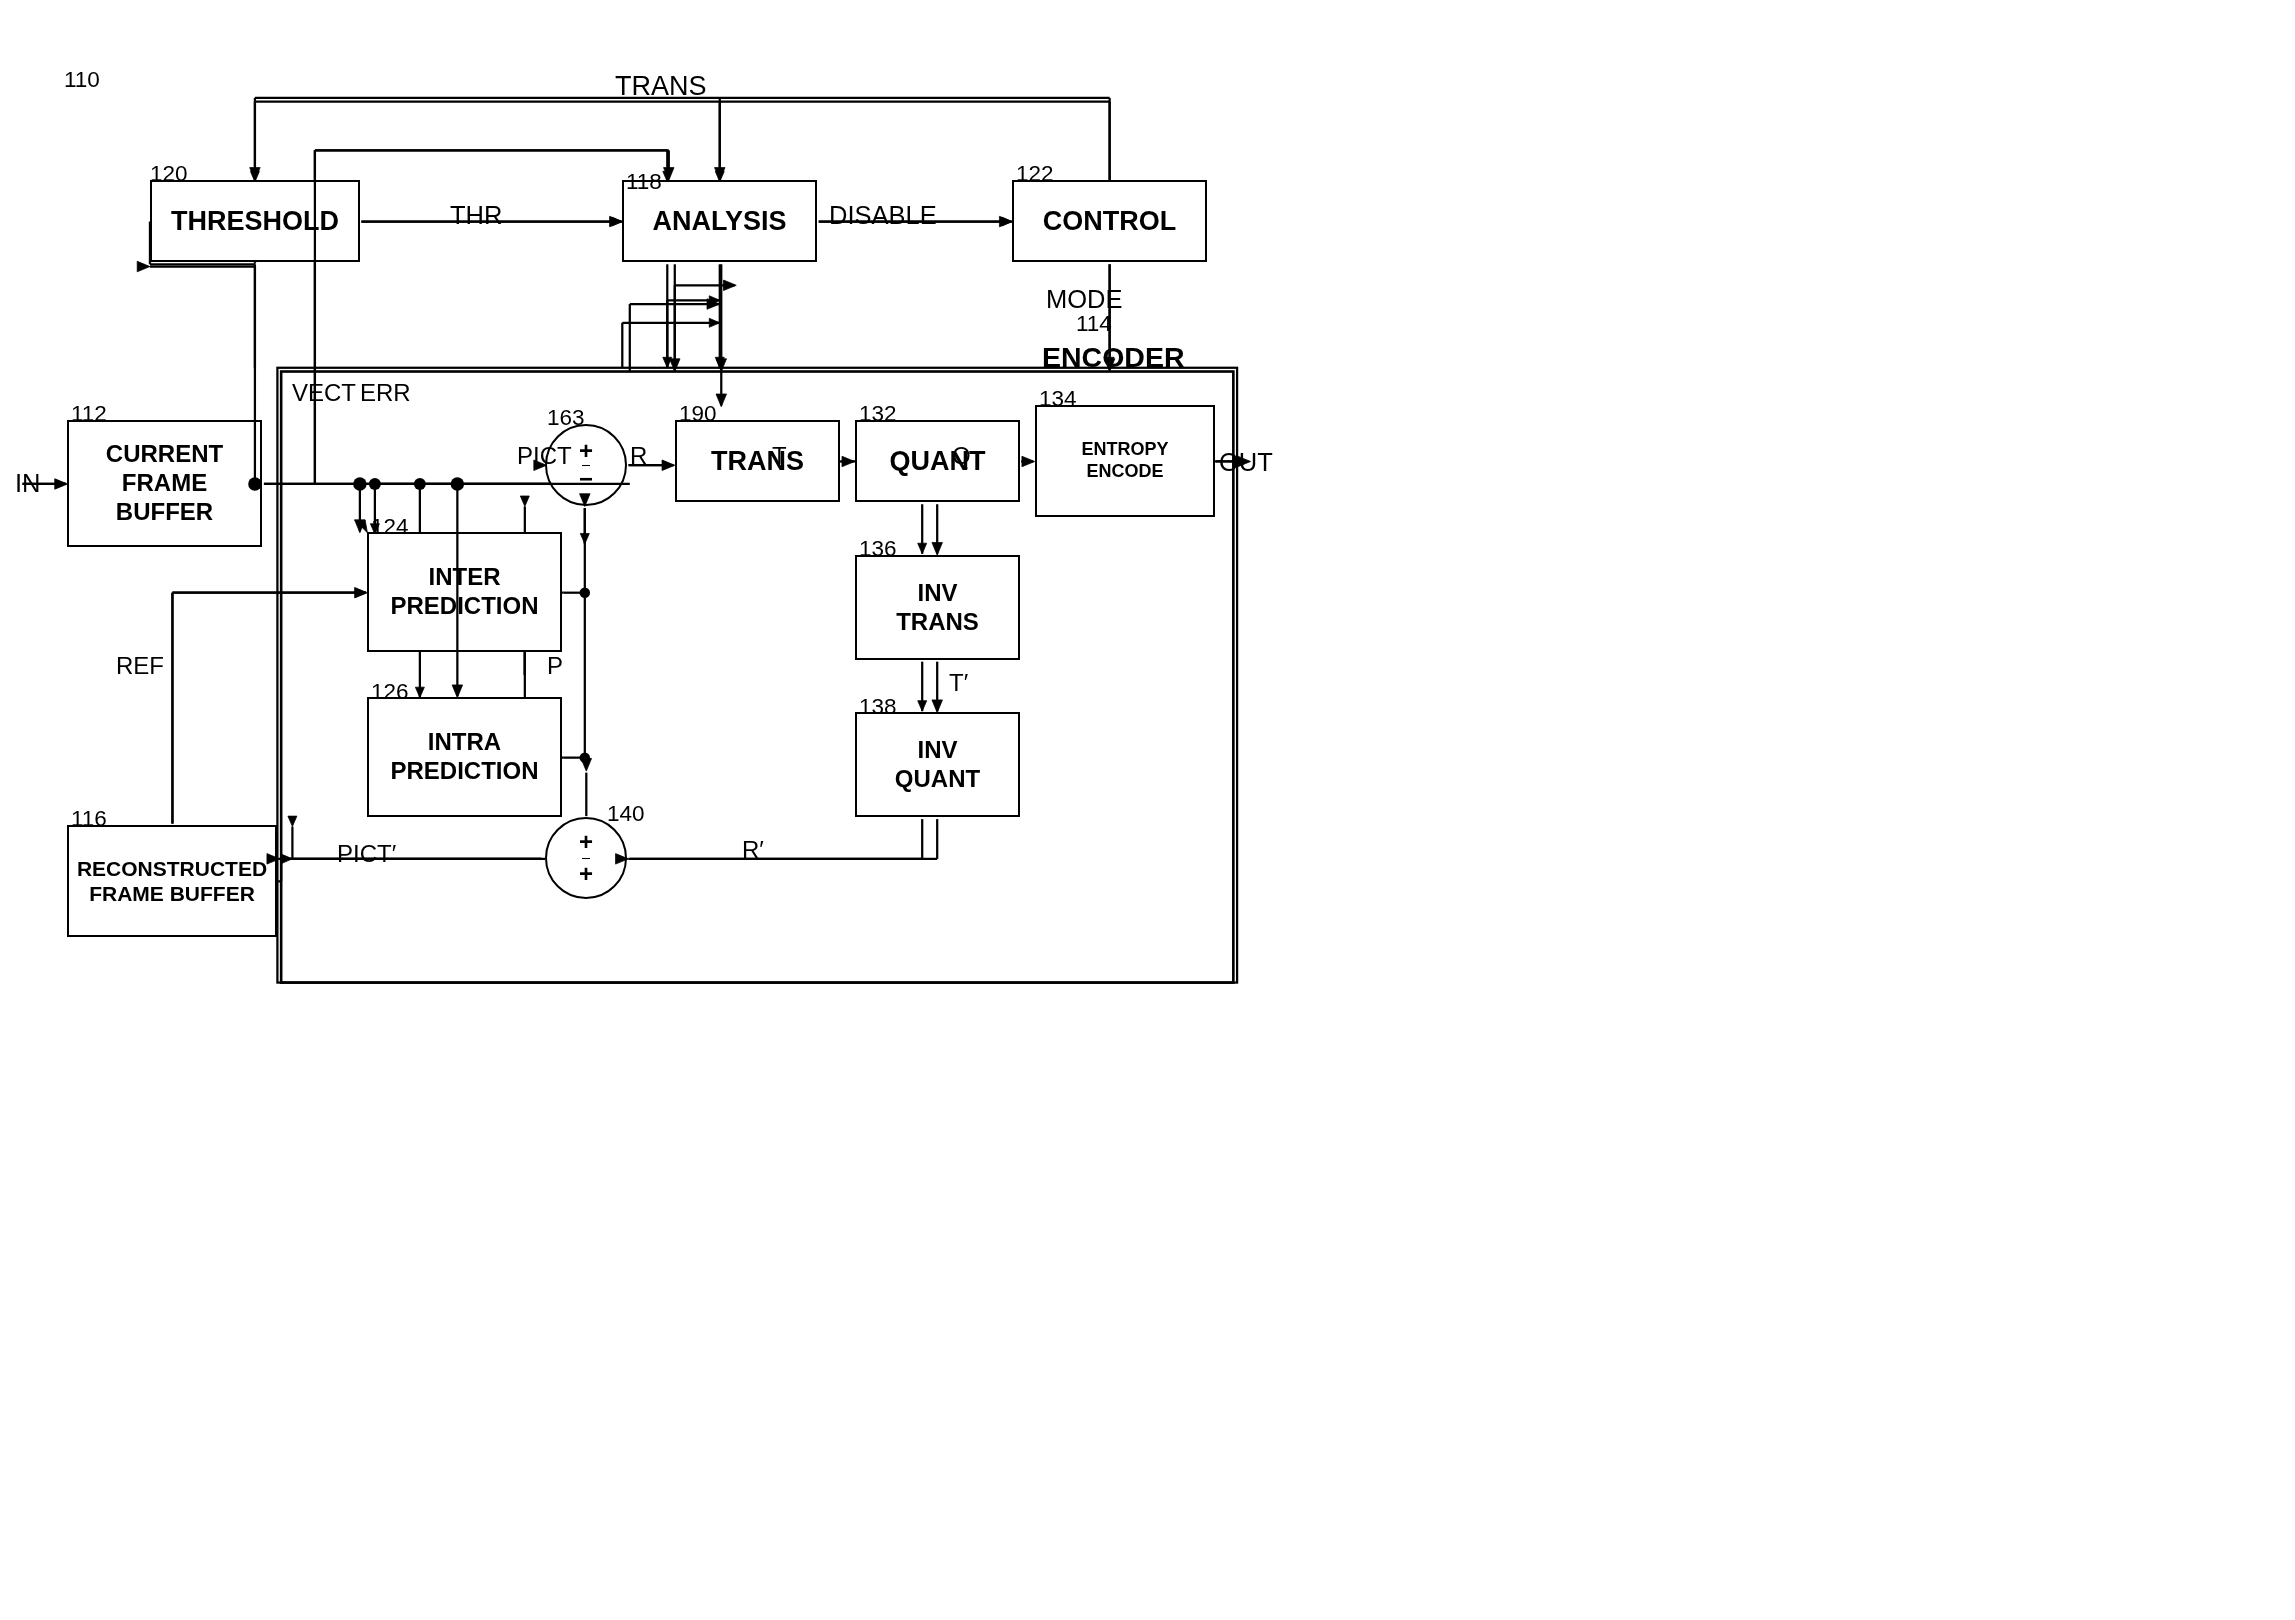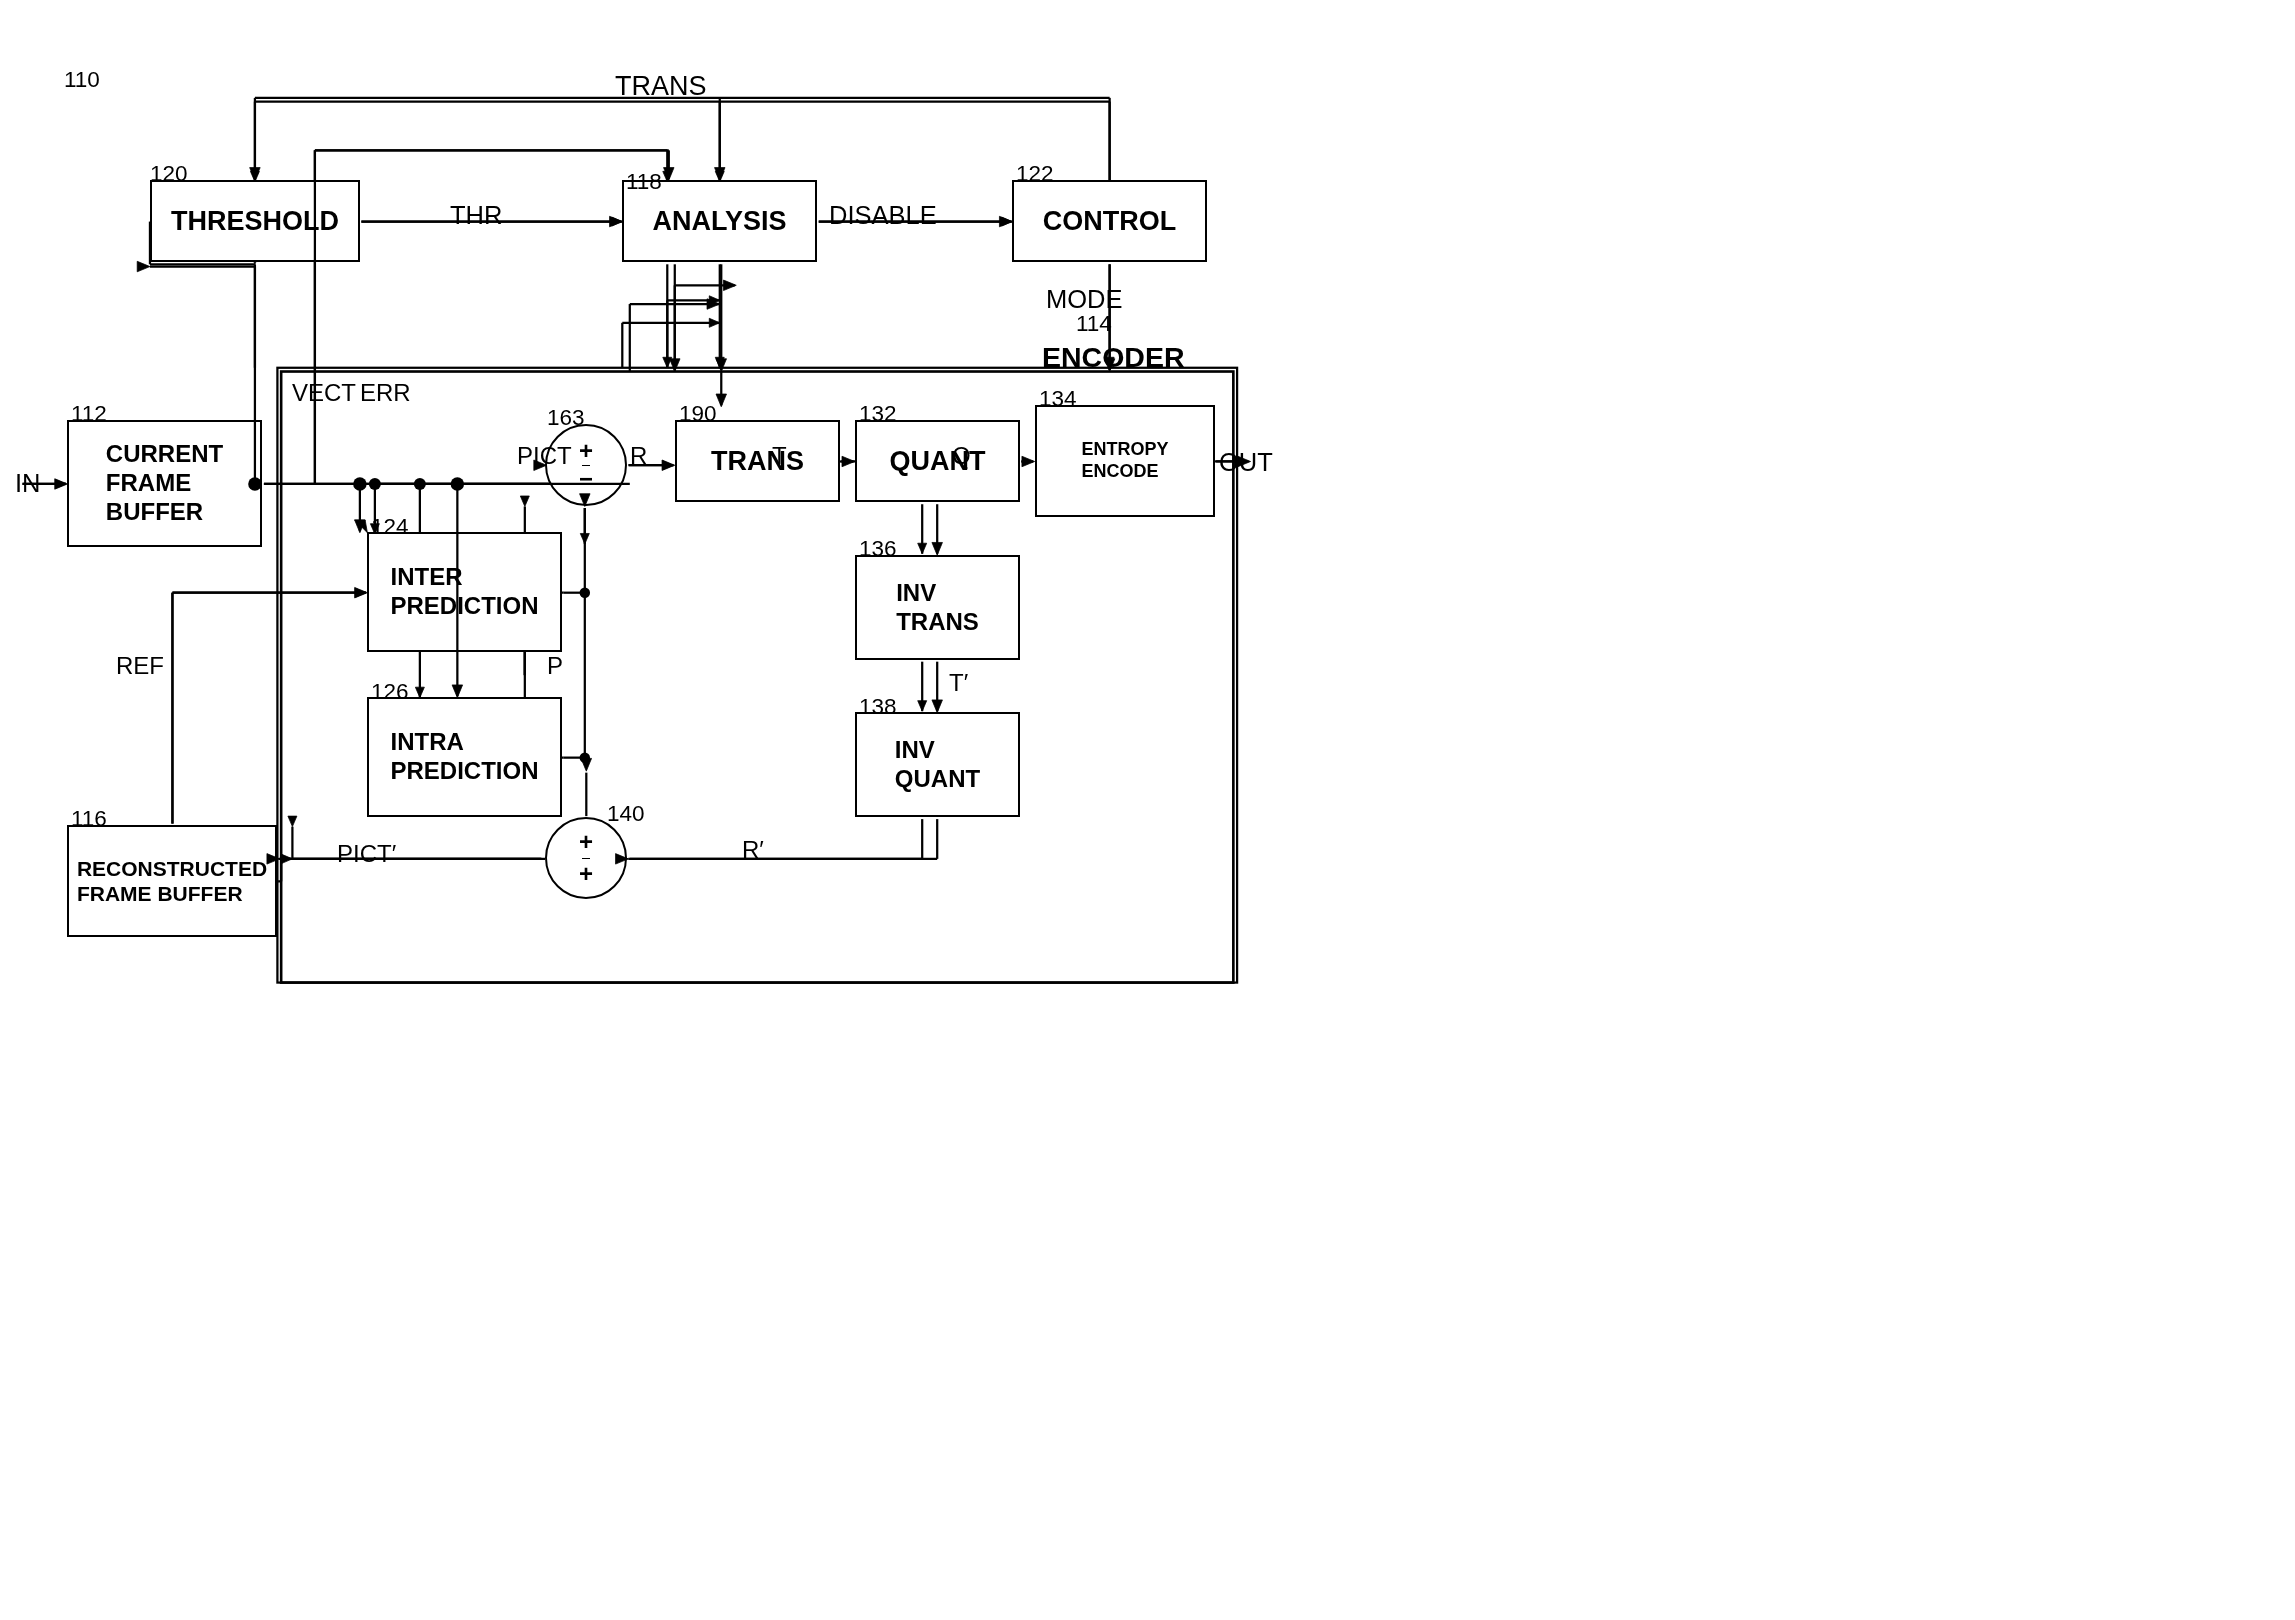--- a/index.html
+++ b/index.html
@@ -18,20 +18,21 @@
       height: 1621px;
       border-radius: 7px;
     }
     .block {
       position: absolute;
       border: 2.2px solid #000;
       background: #fff;
       display: flex;
       align-items: center;
       justify-content: center;
+      text-align: center;
       font-size: 27px;
       font-weight: bold;
       line-height: 1.2;
     }
     .circle {
       position: absolute;
       border: 2.2px solid #000;
       background: #fff;
       border-radius: 50%;
       display: flex;

